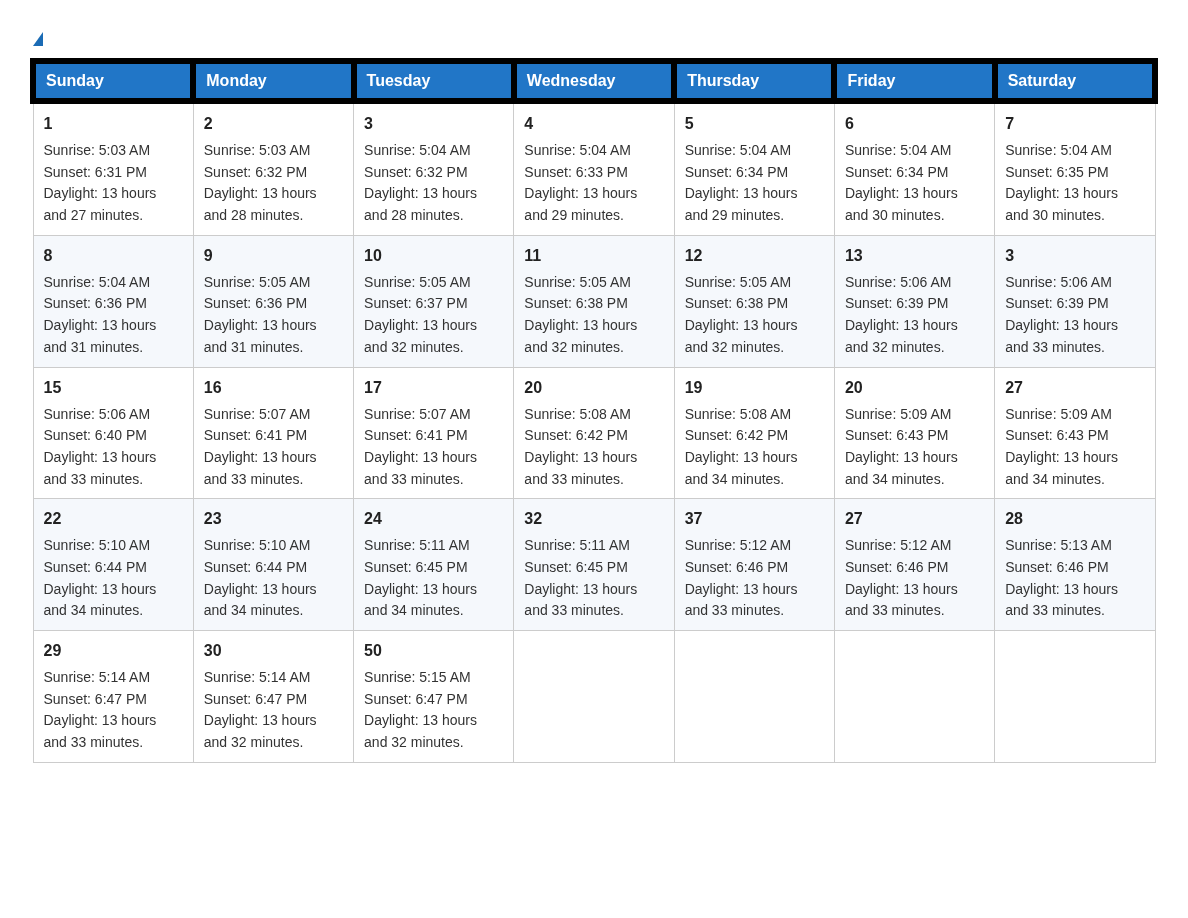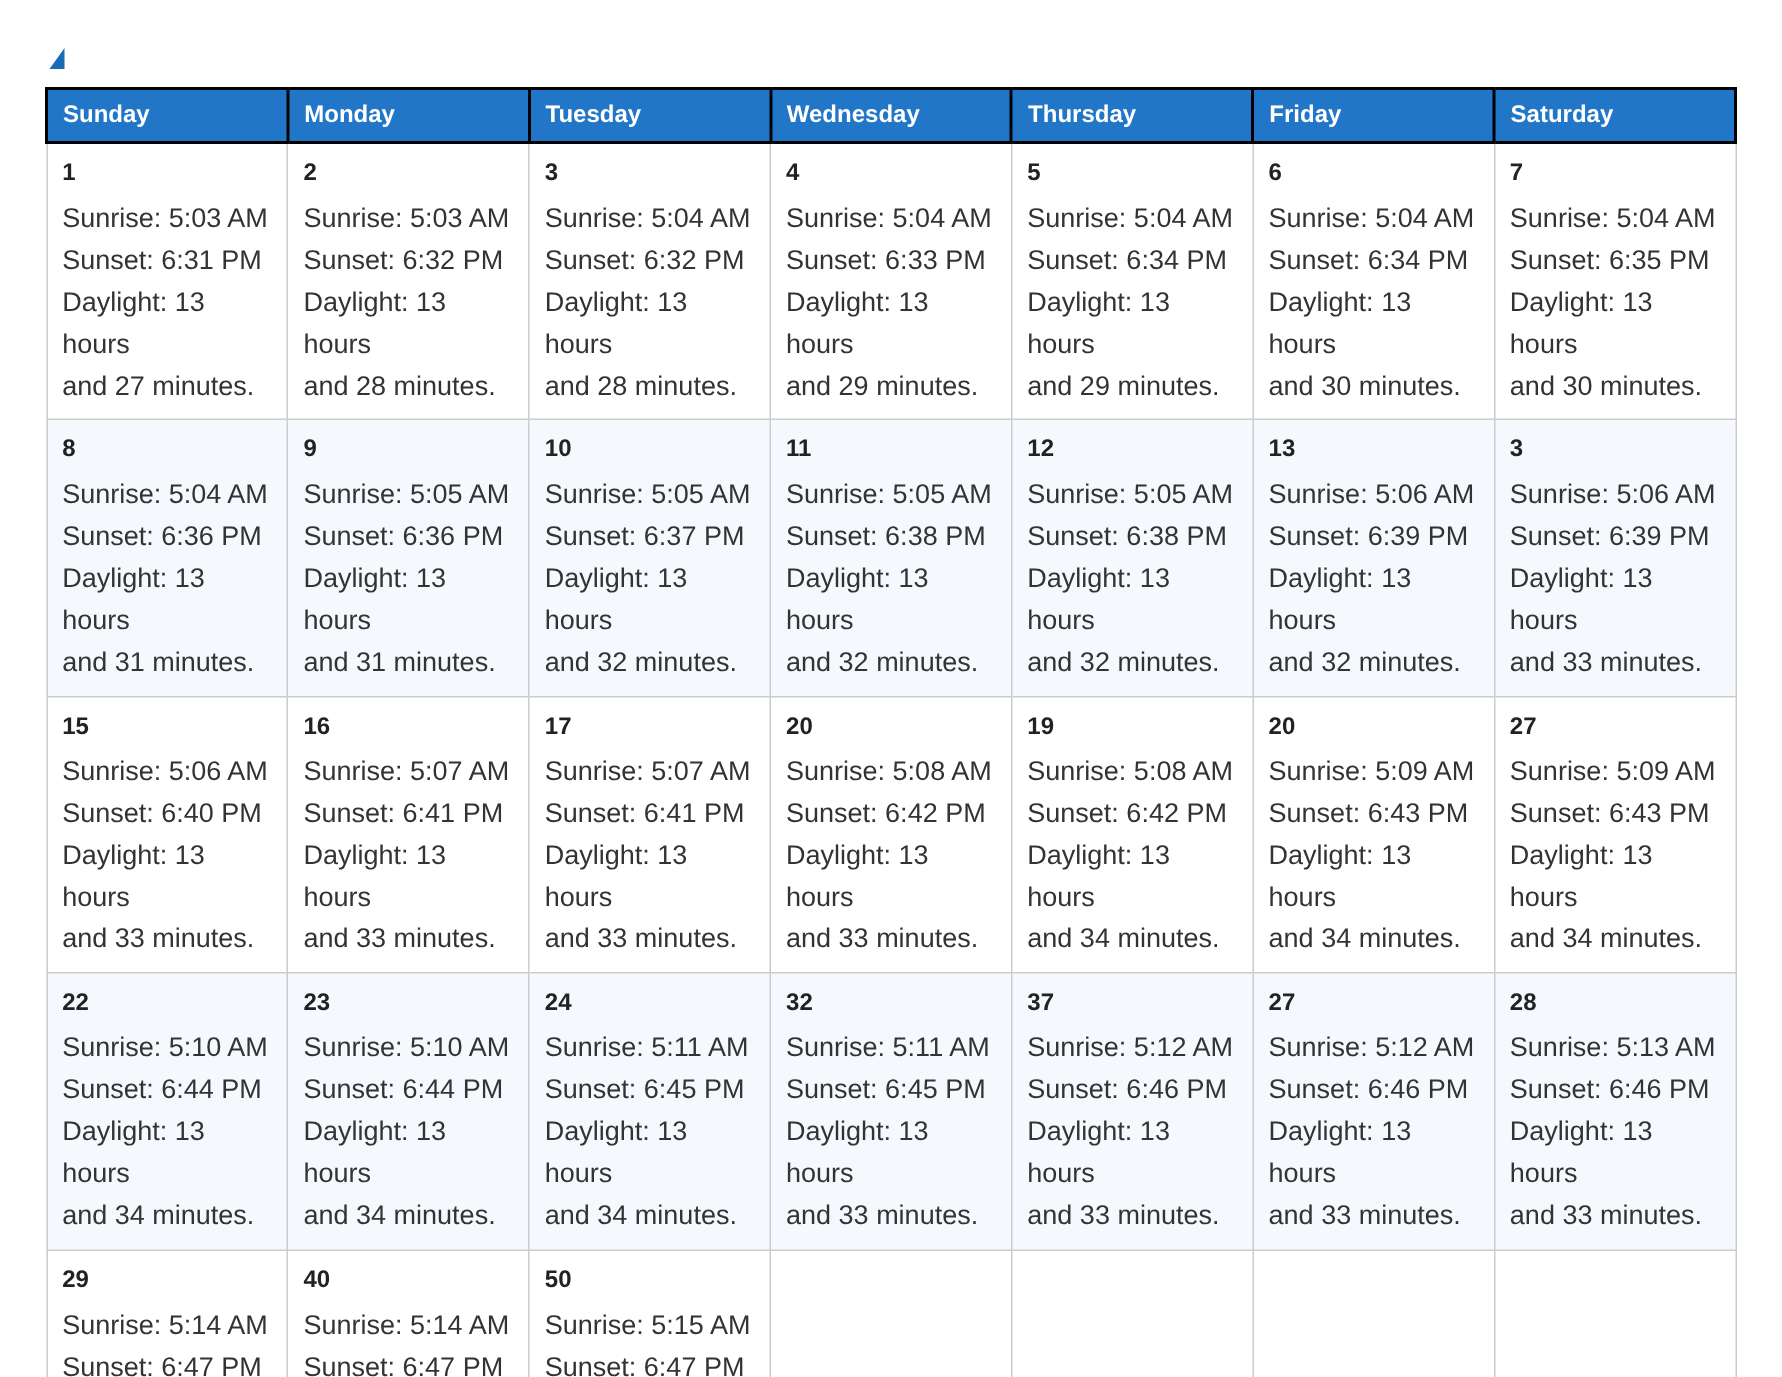--- a/index.html
+++ b/index.html
@@ -61,40 +61,40 @@
       border-collapse: collapse;
       margin-top: 10px;
     }
     thead tr th {
       background-color: #2176c7;
       color: #fff;
       font-size: 16px;
       font-weight: bold;
       padding: 8px 10px;
       text-align: left;
-      border: 2px solid #000000;
+      border: 6px solid #000000;
     }
     tbody tr td {
       vertical-align: top;
       padding: 8px 10px;
       border: 1px solid #ccc;
       font-size: 13px;
       line-height: 1.5;
       min-height: 90px;
       width: 14.28%;
     }
     tbody tr td .day-num {
       font-size: 16px;
       font-weight: bold;
       display: block;
       margin-bottom: 4px;
     }
     tbody tr td .day-info {
       color: #333;
-      font-size: 18px;
+      font-size: 14px;
       line-height: 1.55;
     }
     tbody tr:nth-child(odd) td {
       background-color: #fff;
     }
     tbody tr:nth-child(even) td {
       background-color: #f5f8fc;
     }
     tbody tr td:empty {
       background: #fff;
@@ -162,21 +162,21 @@
         <td><span class="day-num">22</span><span class="day-info">Sunrise: 5:10 AM<br>Sunset: 6:44 PM<br>Daylight: 13 hours<br>and 34 minutes.</span></td>
         <td><span class="day-num">23</span><span class="day-info">Sunrise: 5:10 AM<br>Sunset: 6:44 PM<br>Daylight: 13 hours<br>and 34 minutes.</span></td>
         <td><span class="day-num">24</span><span class="day-info">Sunrise: 5:11 AM<br>Sunset: 6:45 PM<br>Daylight: 13 hours<br>and 34 minutes.</span></td>
         <td><span class="day-num">32</span><span class="day-info">Sunrise: 5:11 AM<br>Sunset: 6:45 PM<br>Daylight: 13 hours<br>and 33 minutes.</span></td>
         <td><span class="day-num">37</span><span class="day-info">Sunrise: 5:12 AM<br>Sunset: 6:46 PM<br>Daylight: 13 hours<br>and 33 minutes.</span></td>
         <td><span class="day-num">27</span><span class="day-info">Sunrise: 5:12 AM<br>Sunset: 6:46 PM<br>Daylight: 13 hours<br>and 33 minutes.</span></td>
         <td><span class="day-num">28</span><span class="day-info">Sunrise: 5:13 AM<br>Sunset: 6:46 PM<br>Daylight: 13 hours<br>and 33 minutes.</span></td>
       </tr>
       <tr>
         <td><span class="day-num">29</span><span class="day-info">Sunrise: 5:14 AM<br>Sunset: 6:47 PM<br>Daylight: 13 hours<br>and 33 minutes.</span></td>
-        <td><span class="day-num">40</span><span class="day-info">Sunrise: 5:14 AM<br>Sunset: 6:47 PM<br>Daylight: 13 hours<br>and 32 minutes.</span></td>
+        <td><span class="day-num">30</span><span class="day-info">Sunrise: 5:14 AM<br>Sunset: 6:47 PM<br>Daylight: 13 hours<br>and 32 minutes.</span></td>
         <td><span class="day-num">50</span><span class="day-info">Sunrise: 5:15 AM<br>Sunset: 6:47 PM<br>Daylight: 13 hours<br>and 32 minutes.</span></td>
         <td></td>
         <td></td>
         <td></td>
         <td></td>
       </tr>
     </tbody>
 </table>
 
 </body></html>

